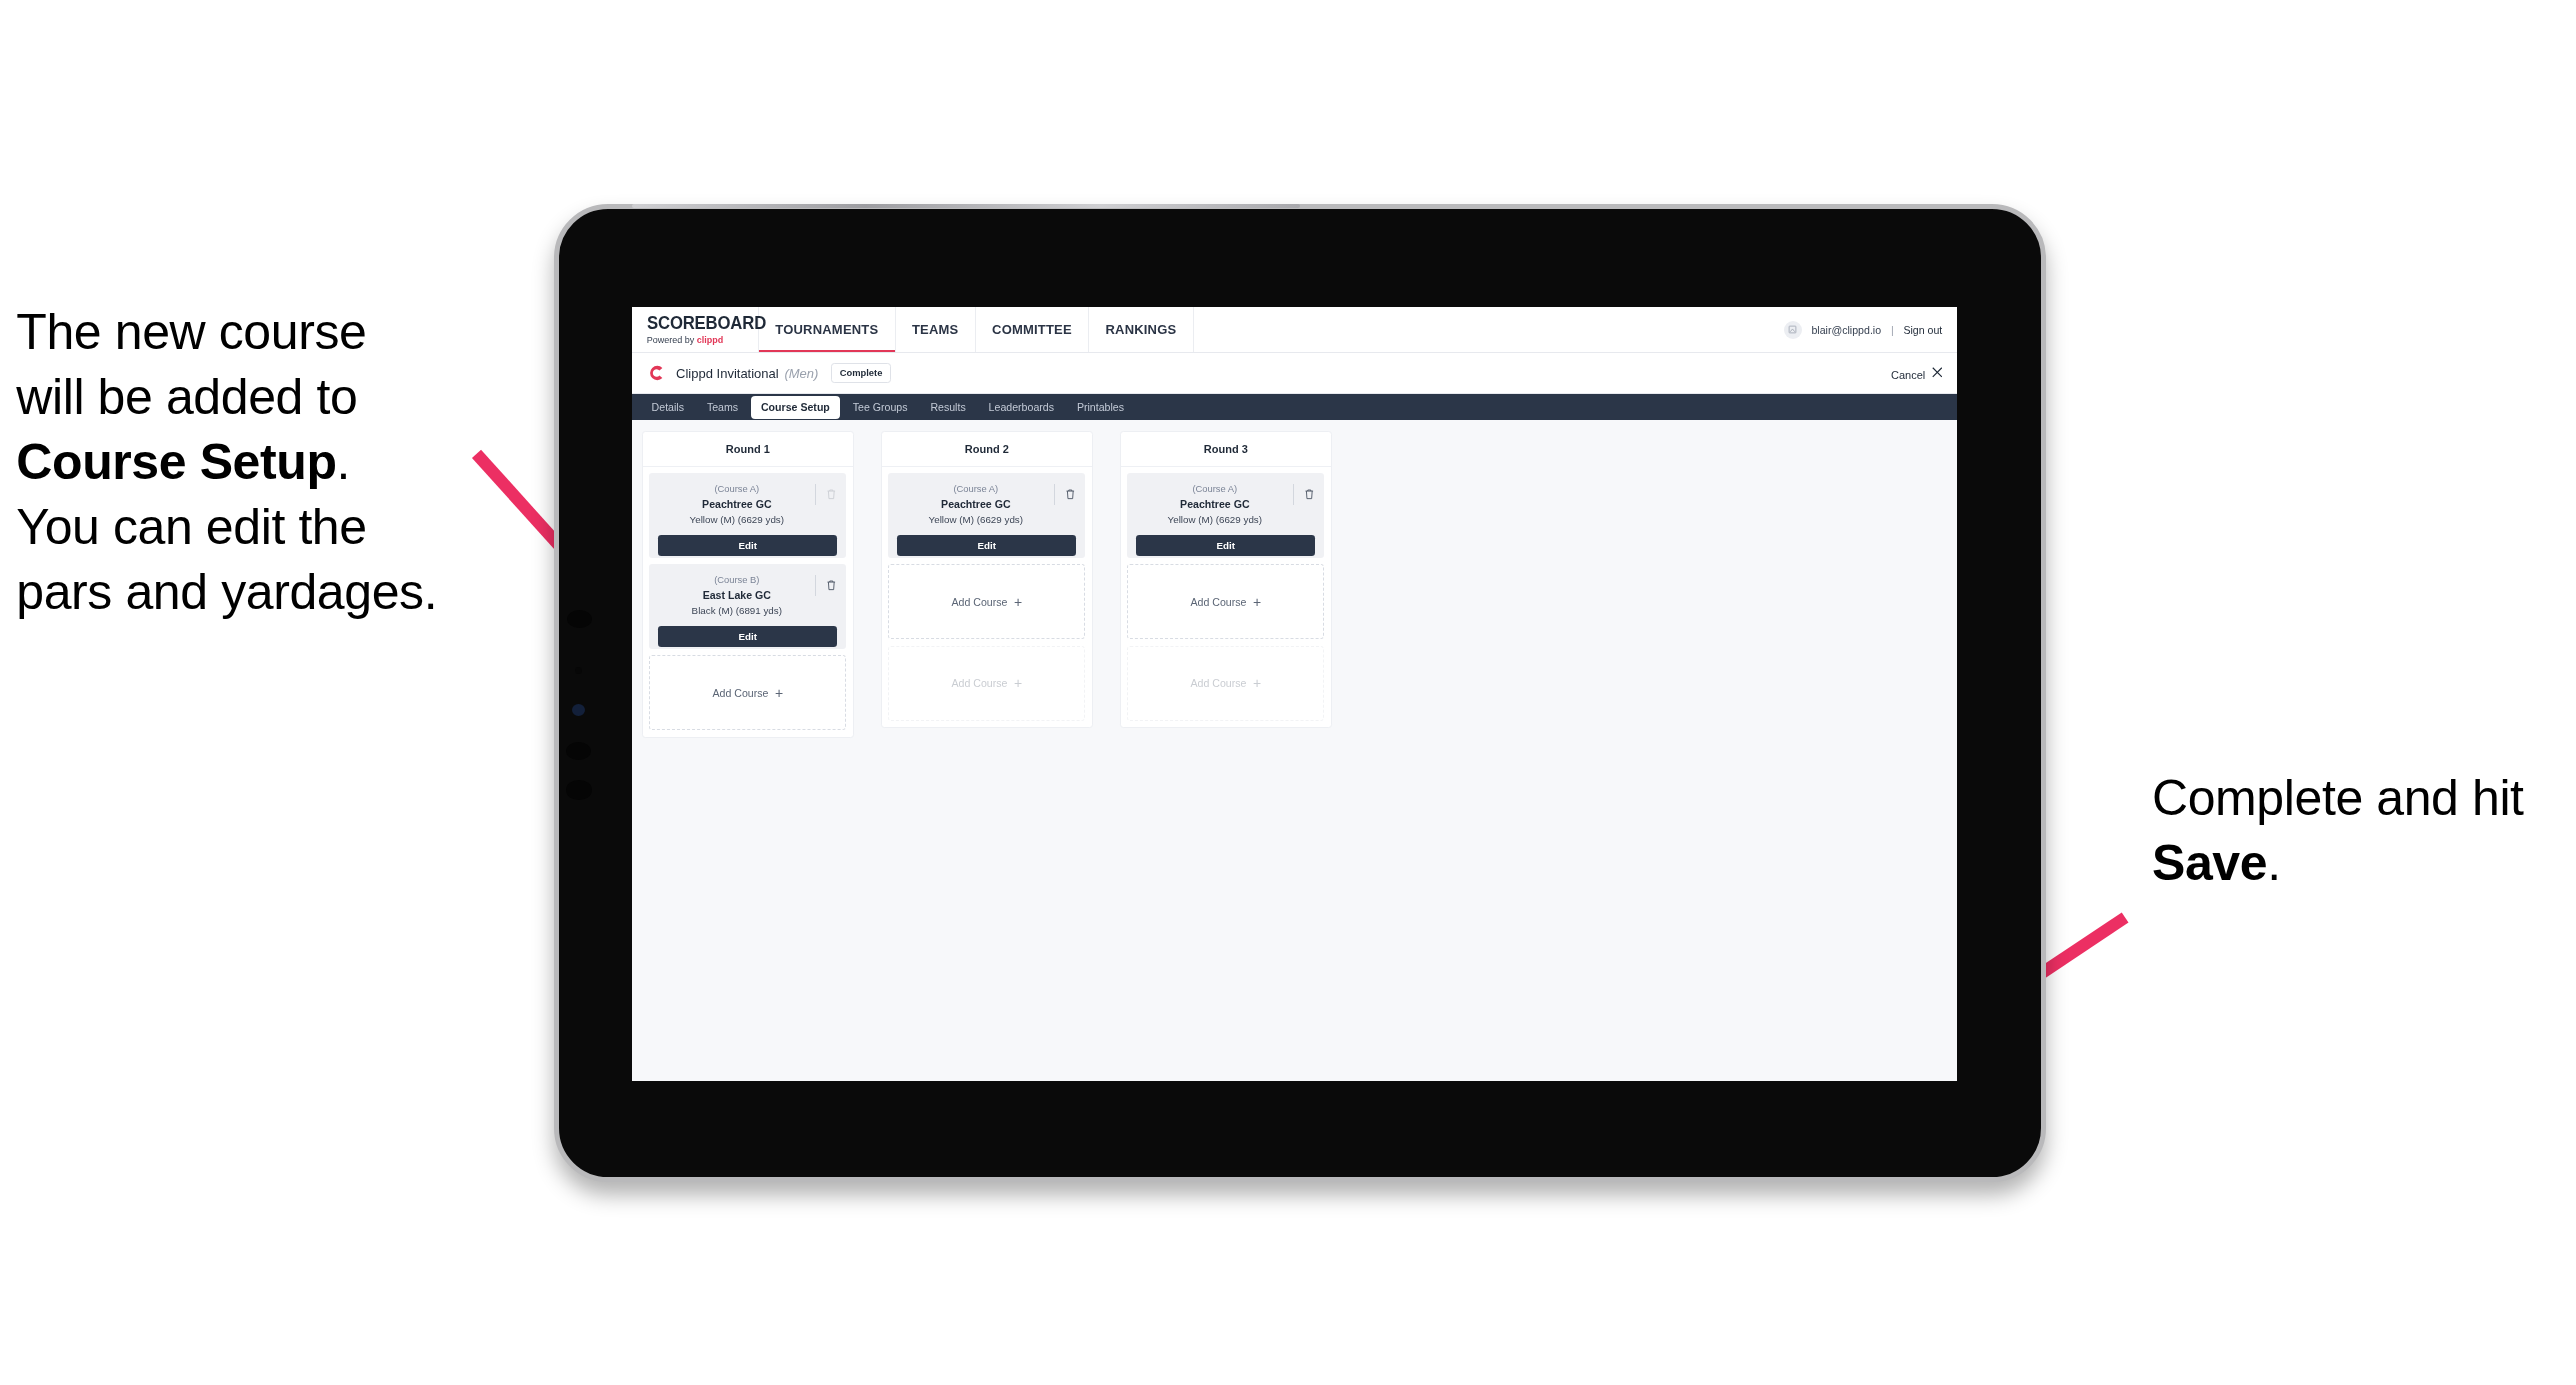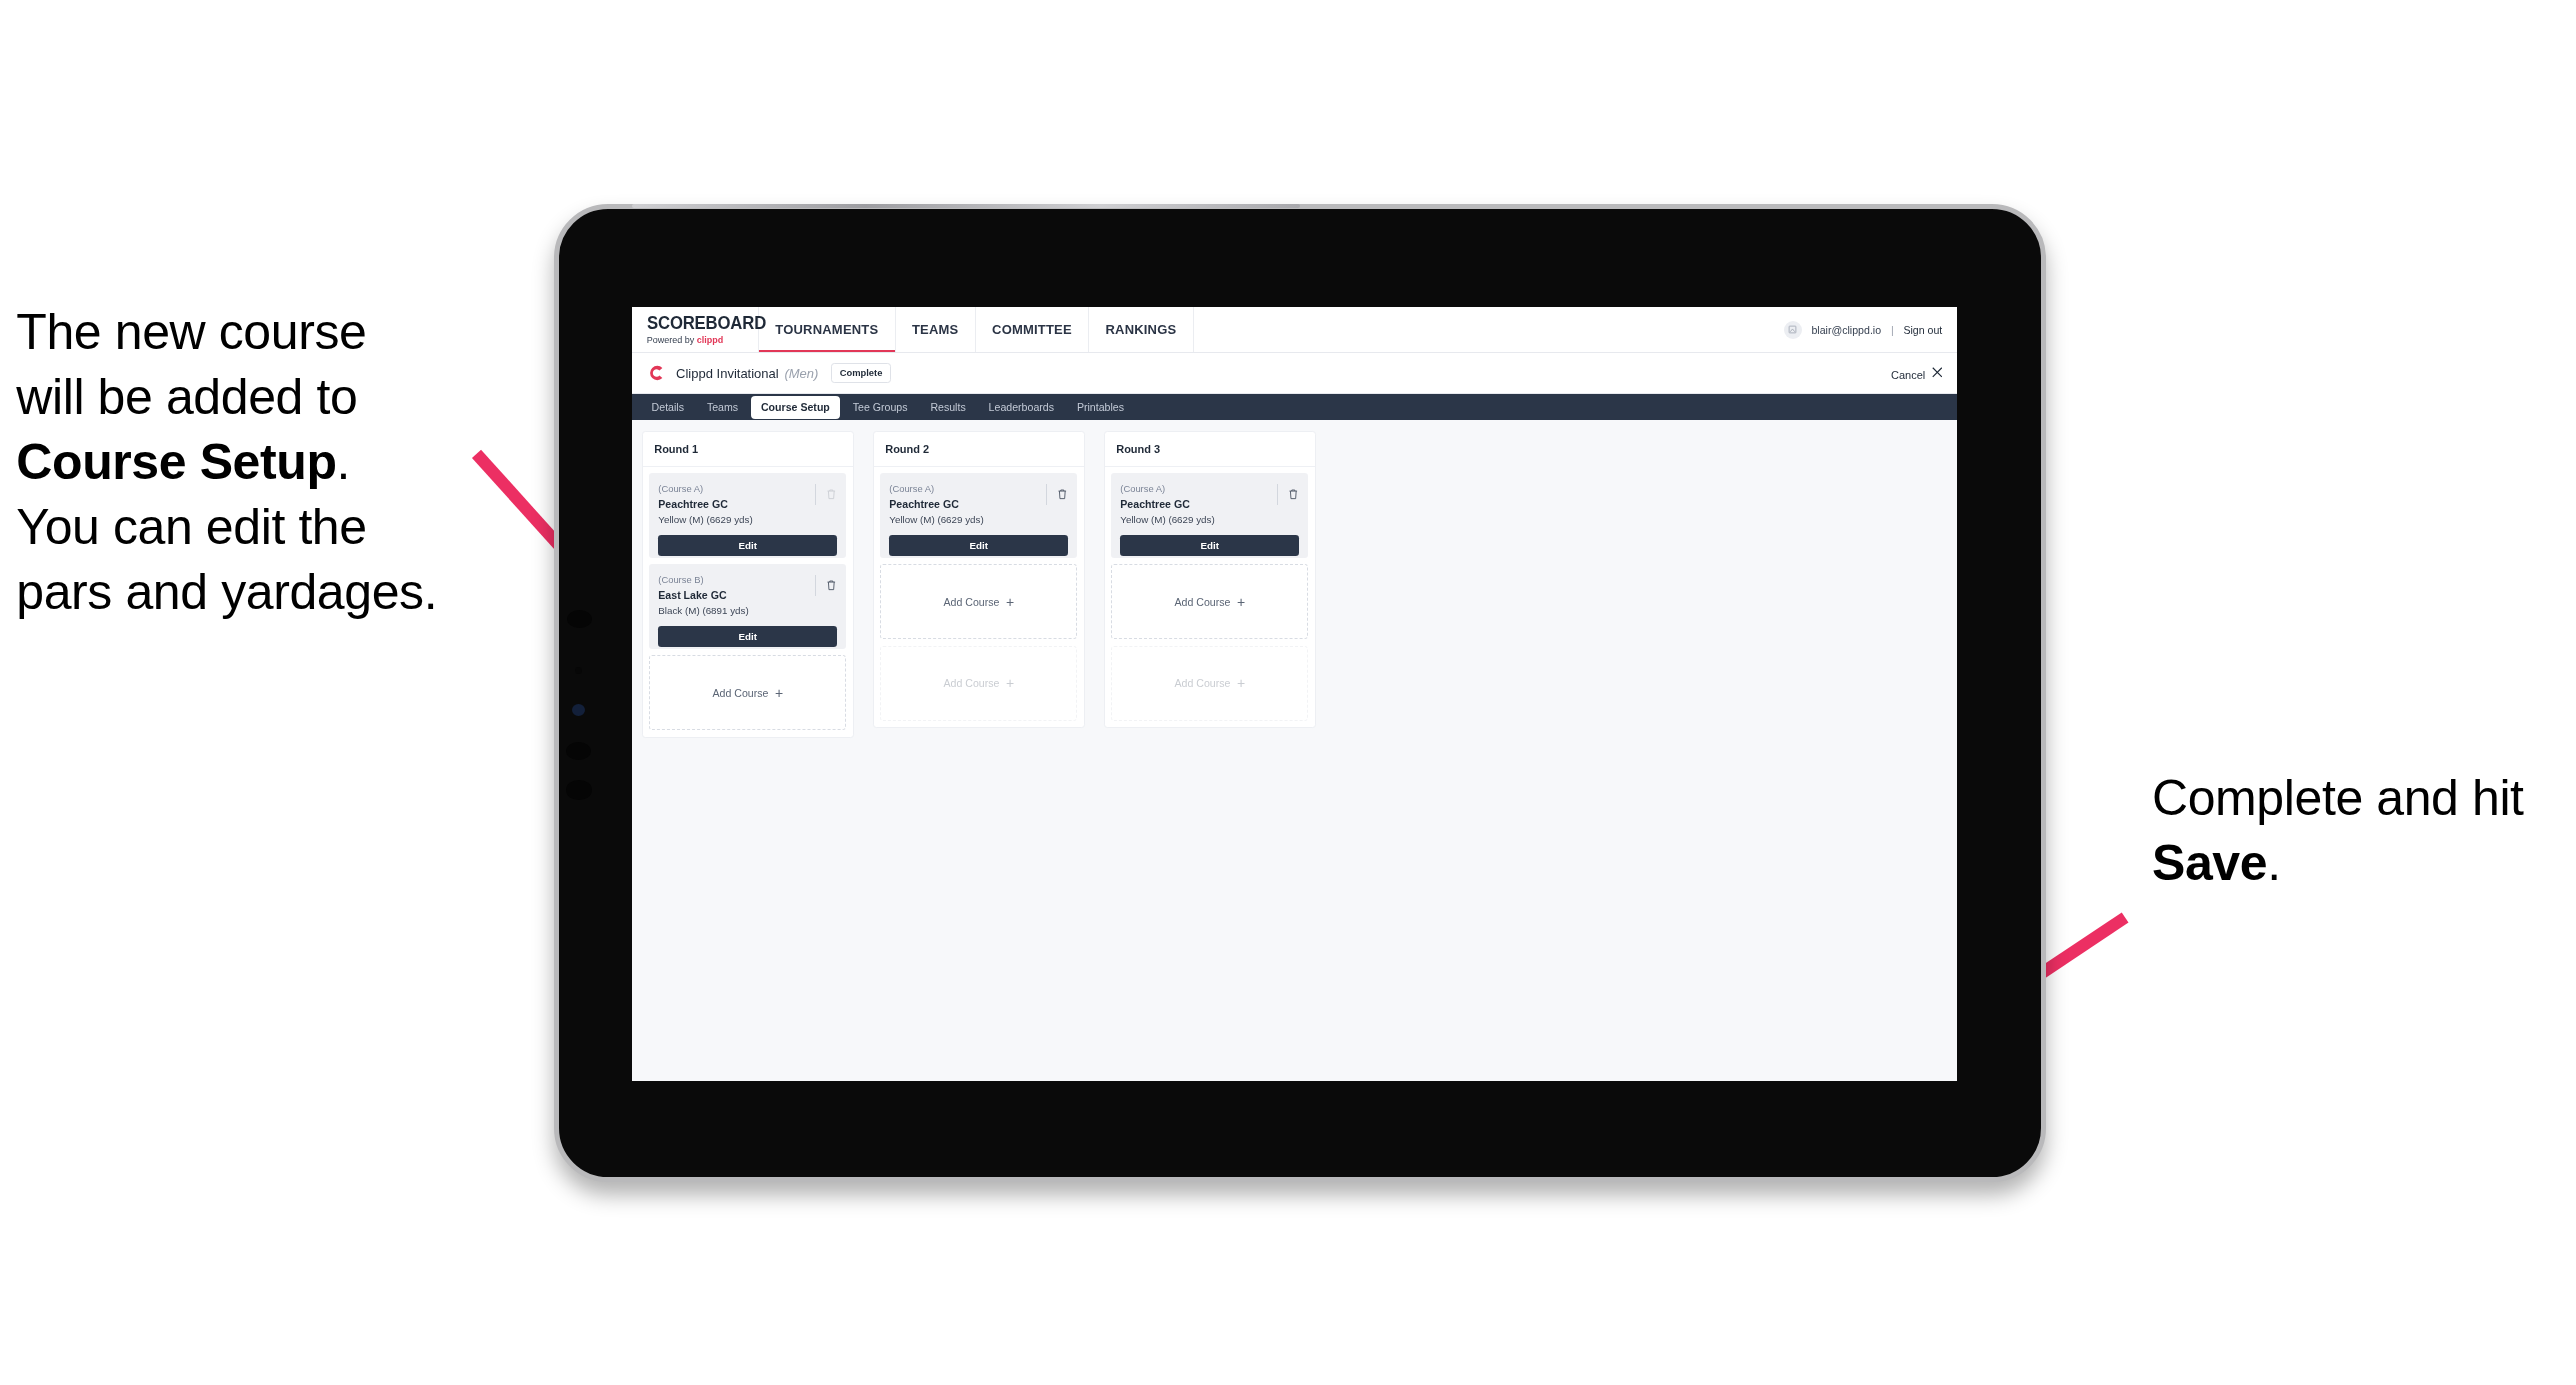--- a/index.html
+++ b/index.html
@@ -126,22 +126,22 @@
     display:flex; align-items:center; padding: 0 9.8px; gap: 3.3px;
   }
   .stab {
     font-size:10.6px; color:#c3cad6; padding: 0 9.8px; height:23px;
     display:flex; align-items:center; border-radius:4.1px; white-space:nowrap;
   }
   .stab.active { background:#ffffff; color:#1f2937; font-weight:600; }
 
   
   .board {
-    padding: 11.4px 9.8px; display:flex; gap: 19px; align-items:flex-start;
-    background:#f7f8fa; height: calc(100% - 121px);
+    padding: 11.4px 9.8px; display:flex; gap: 27px; align-items:flex-start;
+    background:#f7f8fa; height: calc(100% - 121px); text-align: center;
   }
   .round-col {
     width: 212px; background:#ffffff;
     border:0.8px solid #edeff3; border-radius:3.3px;
     display:flex; flex-direction:column;
     overflow:hidden;
   }
   .round-head {
     padding: 10.6px 11.4px; font-size:11px; color:#1f2937; font-weight:600;
     border-bottom:0.8px solid #eef0f4;

